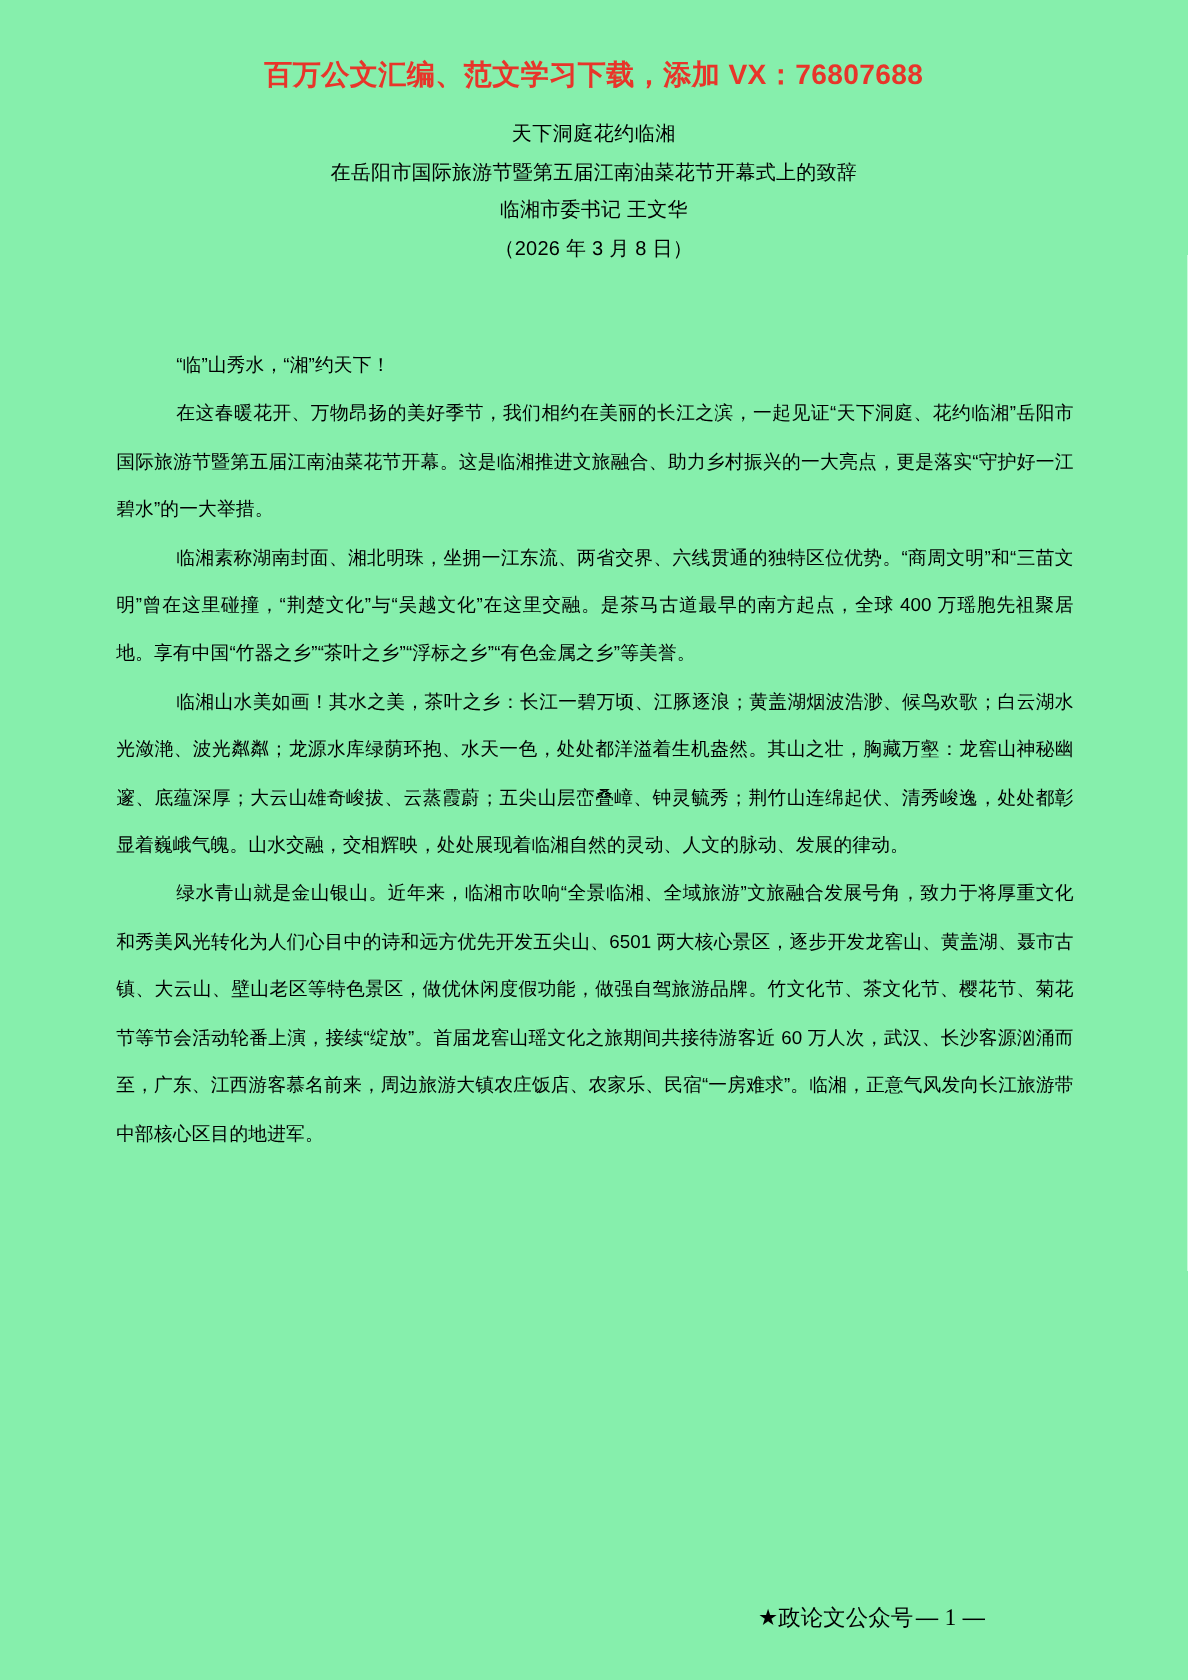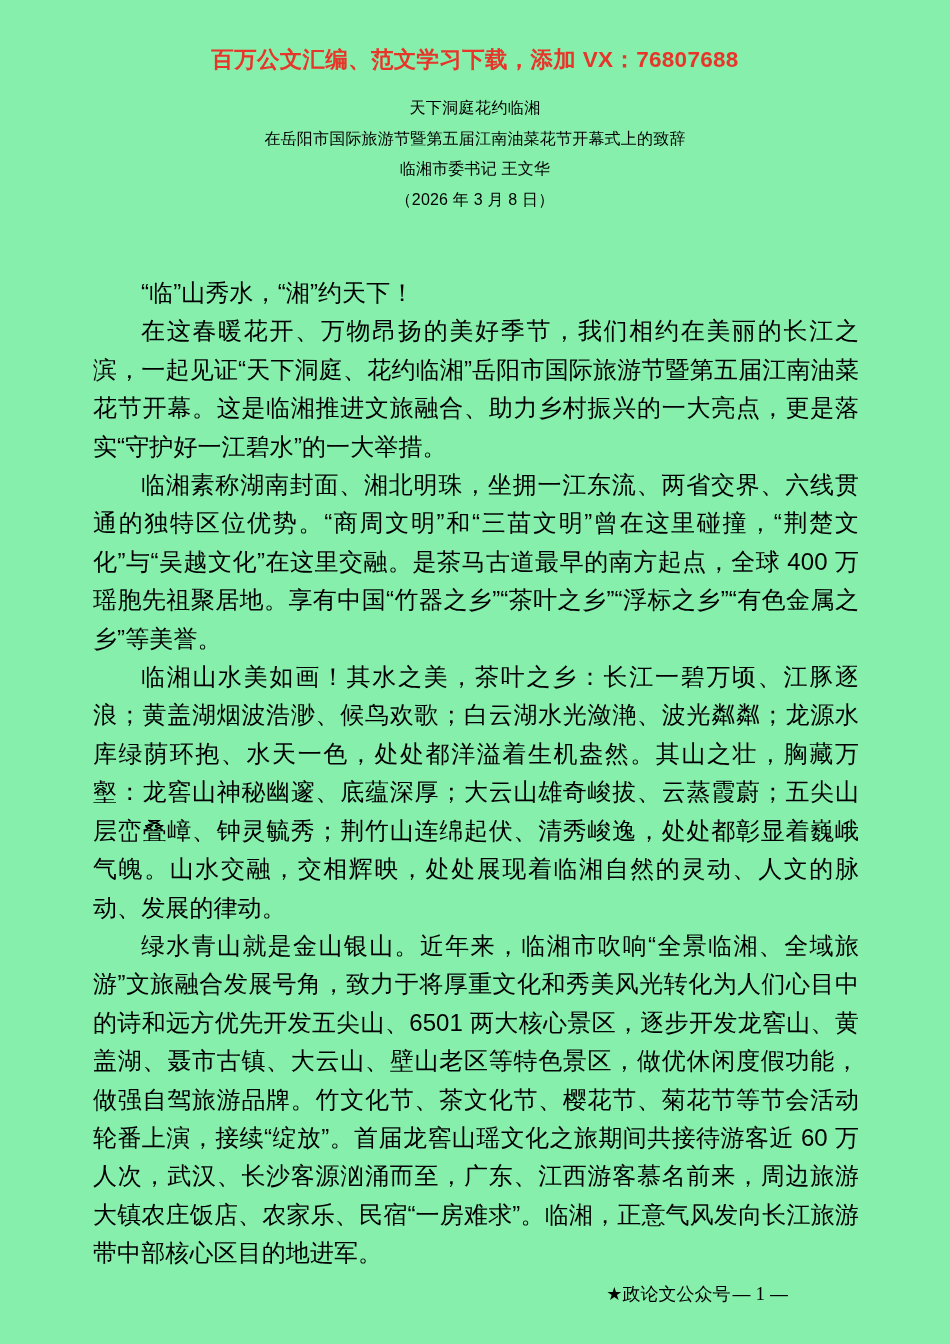--- a/index.html
+++ b/index.html
@@ -53,21 +53,21 @@
 
   
   .body-block {
     position: absolute;
     top: 274px;
     left: 93px;
     width: 766px;
   }
   p.para {
     margin: 0;
-    font-size: 24px;
+    font-size: 15px;
     line-height: 38.4px;
     text-align: justify;
     text-justify: inter-character;
     text-indent: 48px;
     letter-spacing: 0.1px;
     word-break: break-all;
   }
 
   
   .footer {

